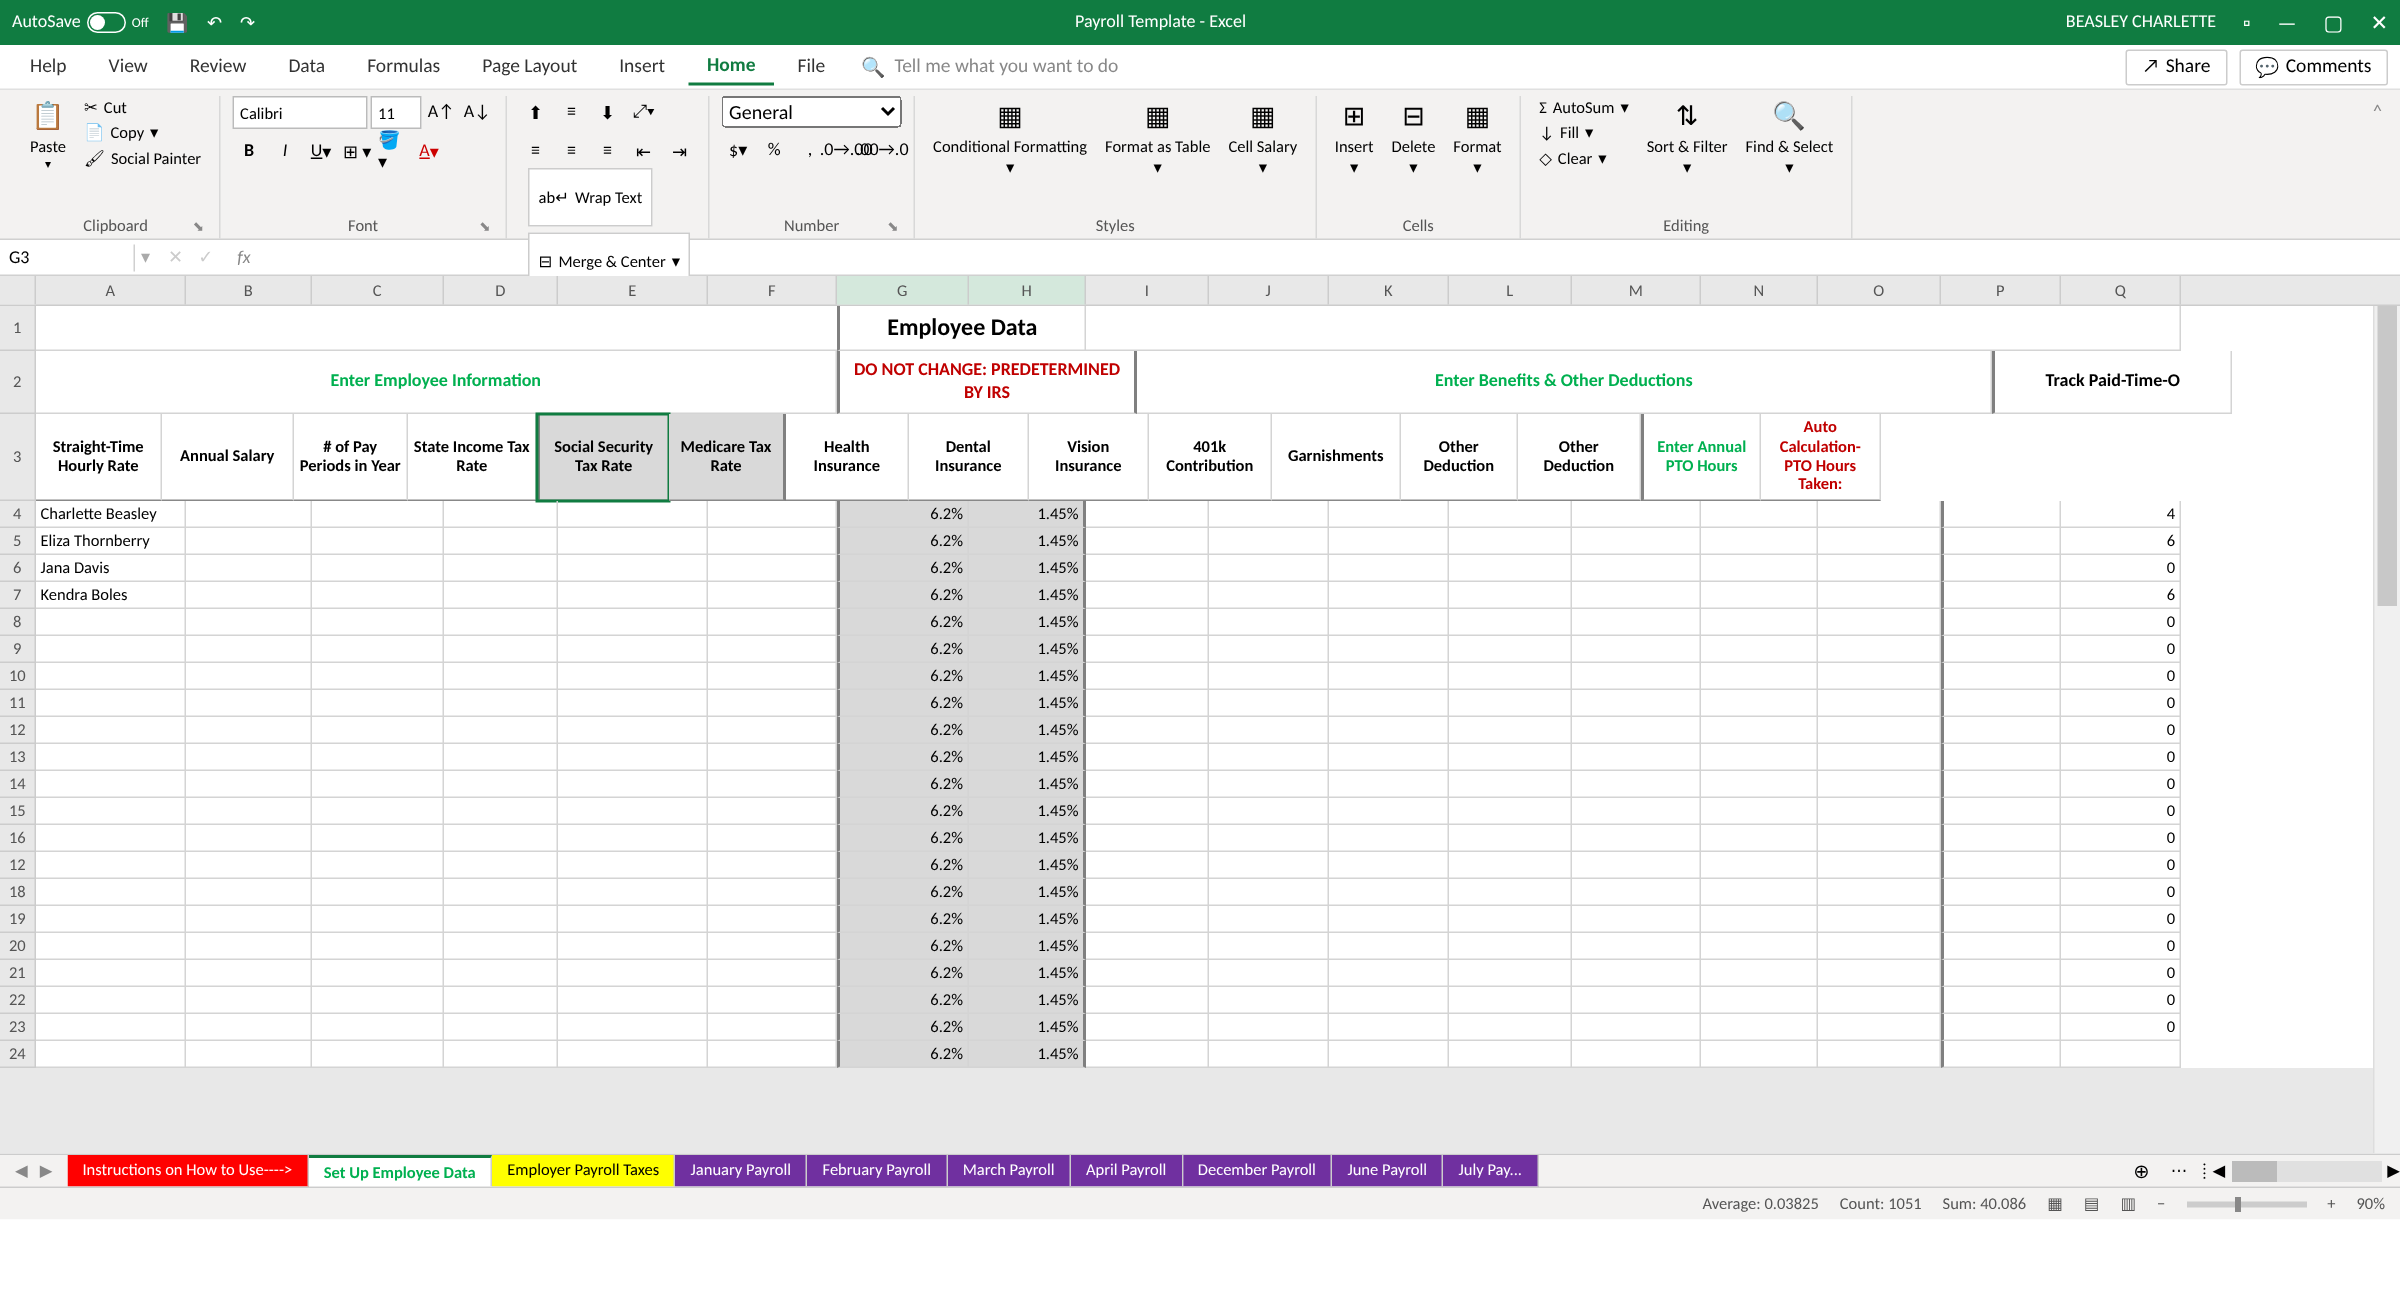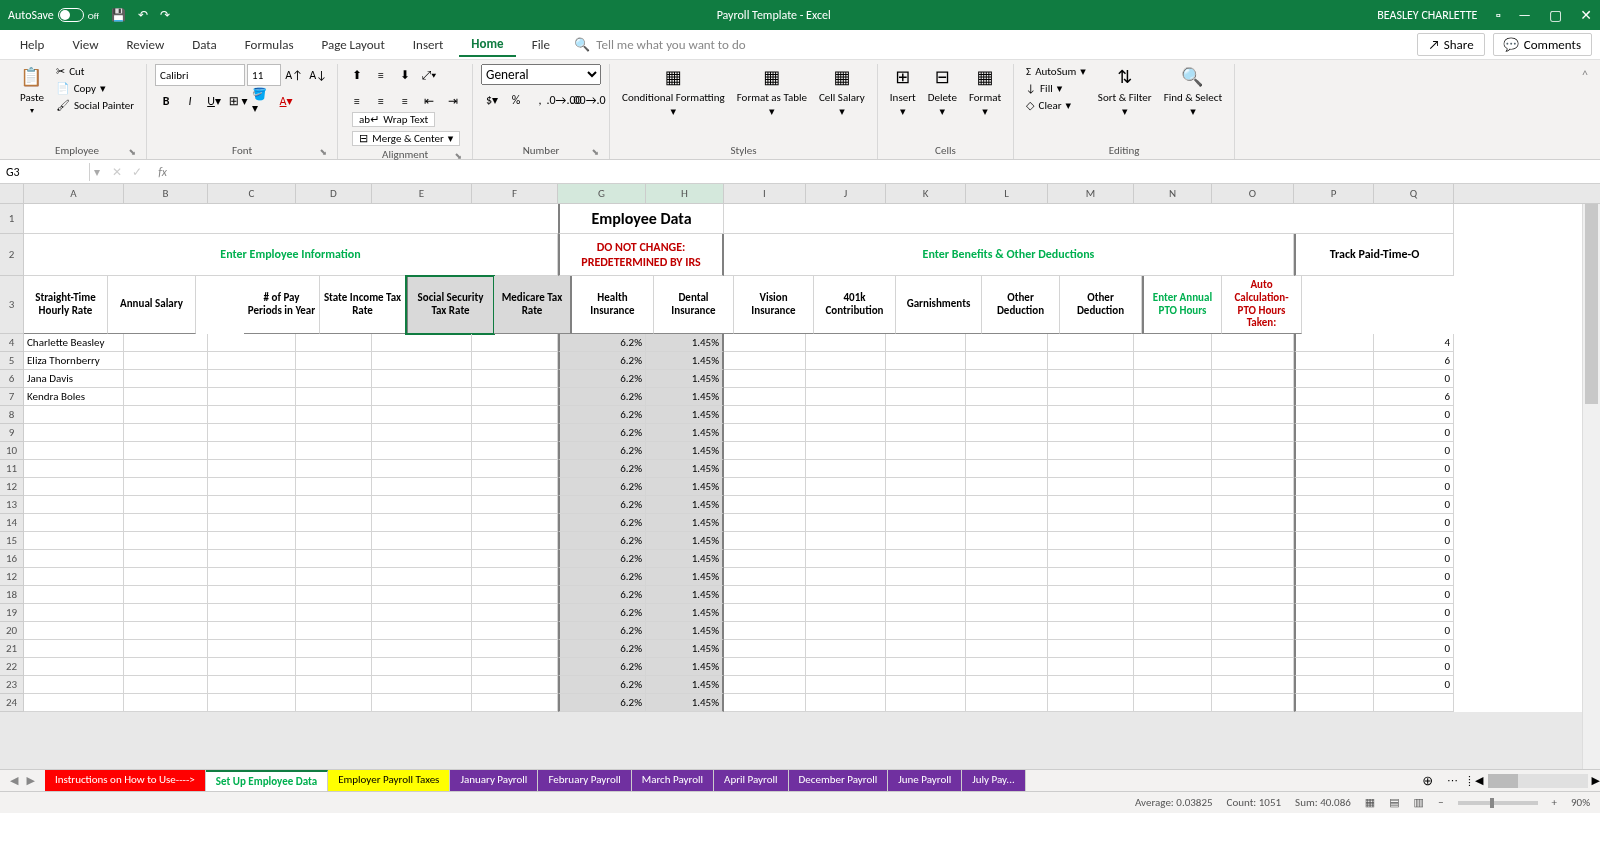--- a/index.html
+++ b/index.html
@@ -24,21 +24,21 @@
 .group .controls { flex: 1; display: flex; gap: 4px; align-items: flex-start; }
 .group .label { text-align: center; font-size: 11px; color: #555; padding: 2px 0; position: relative; }
 .group .label .dialog { position: absolute; right: 2px; bottom: 2px; font-size: 9px; color: #888; cursor: pointer; }
 .bigbtn { display: flex; flex-direction: column; align-items: center; padding: 2px 4px; cursor: pointer; font-size: 11px; gap: 2px; text-align: center; line-height: 1.1; }
 .bigbtn .icon { width: 24px; height: 24px; display: flex; align-items: center; justify-content: center; font-size: 18px; }
 .smallrow { display: flex; flex-direction: column; gap: 2px; }
 .smallbtn { display: flex; align-items: center; gap: 4px; padding: 1px 4px; cursor: pointer; font-size: 11px; }
 .fontbox input, .fontbox select { border: 1px solid #bbb; padding: 2px 4px; background: #fff; font-size: 11px; }
 .btnrow { display: flex; gap: 2px; }
 .iconbtn { width: 22px; height: 22px; display: flex; align-items: center; justify-content: center; cursor: pointer; font-size: 12px; border: 1px solid transparent; }
-.wide { width: auto; padding: 0 6px; }
+.wide { width: auto; padding: 12px 6px; }
 .namebox { background: #fff; height: 24px; display: flex; align-items: center; border-bottom: 1px solid #d0d0d0; }
 .namebox .name { width: 90px; padding: 2px 6px; border-right: 1px solid #d0d0d0; }
 .namebox .fx { padding: 0 8px; color: #888; font-style: italic; }
 .namebox .formula { flex: 1; padding: 2px 6px; }
 .namebox .fnctrls { display: flex; gap: 10px; color: #ccc; padding: 0 8px; }
 .sheet-area { height: 585px; background: #e8e8e8; position: relative; overflow: hidden; }
 .sheet { background: #fff; display: flex; flex-direction: column; }
 .colheads { display: flex; background: #e8e8e8; height: 20px; border-bottom: 1px solid #ccc; position: sticky; top: 0; }
 .corner { width: 24px; background: #e8e8e8; border-right: 1px solid #ccc; }
 .colhead { text-align: center; font-size: 11px; color: #555; border-right: 1px solid #ccc; line-height: 20px; cursor: pointer; }
@@ -139,21 +139,21 @@
             <span>✂</span>
             <span>Cut</span>
           </div>
         <div class="smallbtn"><span>📄</span><span>Copy</span> ▾</div>
         <div class="smallbtn">
             <span>🖌</span>
             <span>Social Painter</span>
           </div>
       </div>
     </div>
-    <div class="label"><span>Employee</span><span class="dialog">⬊</span></div>
+    <div class="label"><span>Clipboard</span><span class="dialog">⬊</span></div>
   </div>
   <div class="group fontbox">
     <div class="controls" style="flex-direction:column;gap:4px">
       <div class="btnrow">
         <input style="width: 90px;" value="Calibri">
         <input style="width: 34px;" value="11">
         <span class="iconbtn">A↑</span>
         <span class="iconbtn">A↓</span>
       </div>
       <div class="btnrow">
@@ -275,29 +275,29 @@
       </div>
       <div class="row r1">
         <div class="rowhead" style="height:30px;line-height:30px">1</div>
         <div class="cell" style="width:534px;border-right:none"></div>
         <div class="cell" style="width:166px;font-weight:bold;border-left:2px solid #808080">Employee Data</div>
         <div class="cell" style="width:730px"></div>
       </div>
       <div class="row r2">
         <div class="rowhead" style="height:42px;line-height:42px">2</div>
         <div class="cell green-text" style="width:534px">Enter Employee Information</div>
-        <div class="cell red-text" style="width:166px;border-left:2px solid #808080;border-right:2px solid #808080">DO NOT CHANGE: PREDETERMINED BY IRS</div>
+        <div class="cell red-text" style="width:200px;border-left:2px solid #808080;border-right:2px solid #808080">DO NOT CHANGE: PREDETERMINED BY IRS</div>
         <div class="cell green-text" style="width:570px">Enter Benefits &amp; Other Deductions</div>
         <div class="cell" style="width:160px;font-weight:bold;border-left:2px solid #808080">Track Paid-Time-O</div>
       </div>
       <div class="row r3">
         <div class="rowhead" style="height:58px;line-height:58px">3</div>
         <div class="cell " style="width:84px;">Straight-Time Hourly Rate</div>
         <div class="cell " style="width:88px;">Annual Salary</div>
-        <div class="cell " style="width:76px;margin-left:48px;"># of Pay Periods in Year</div>
+        <div class="cell " style="width:76px;"># of Pay Periods in Year</div>
         <div class="cell " style="width:86px;">State Income Tax Rate</div>
         <div class="cell gray sel-outline " style="width:88px;border-left:2px solid #808080;">Social Security Tax Rate</div>
         <div class="cell gray " style="width:78px;border-right:2px solid #808080;">Medicare Tax Rate</div>
         <div class="cell " style="width:82px;">Health Insurance</div>
         <div class="cell " style="width:80px;">Dental Insurance</div>
         <div class="cell " style="width:80px;">Vision Insurance</div>
         <div class="cell " style="width:82px;">401k Contribution</div>
         <div class="cell " style="width:86px;">Garnishments</div>
         <div class="cell " style="width:78px;">Other Deduction</div>
         <div class="cell " style="width:82px;">Other Deduction</div>

